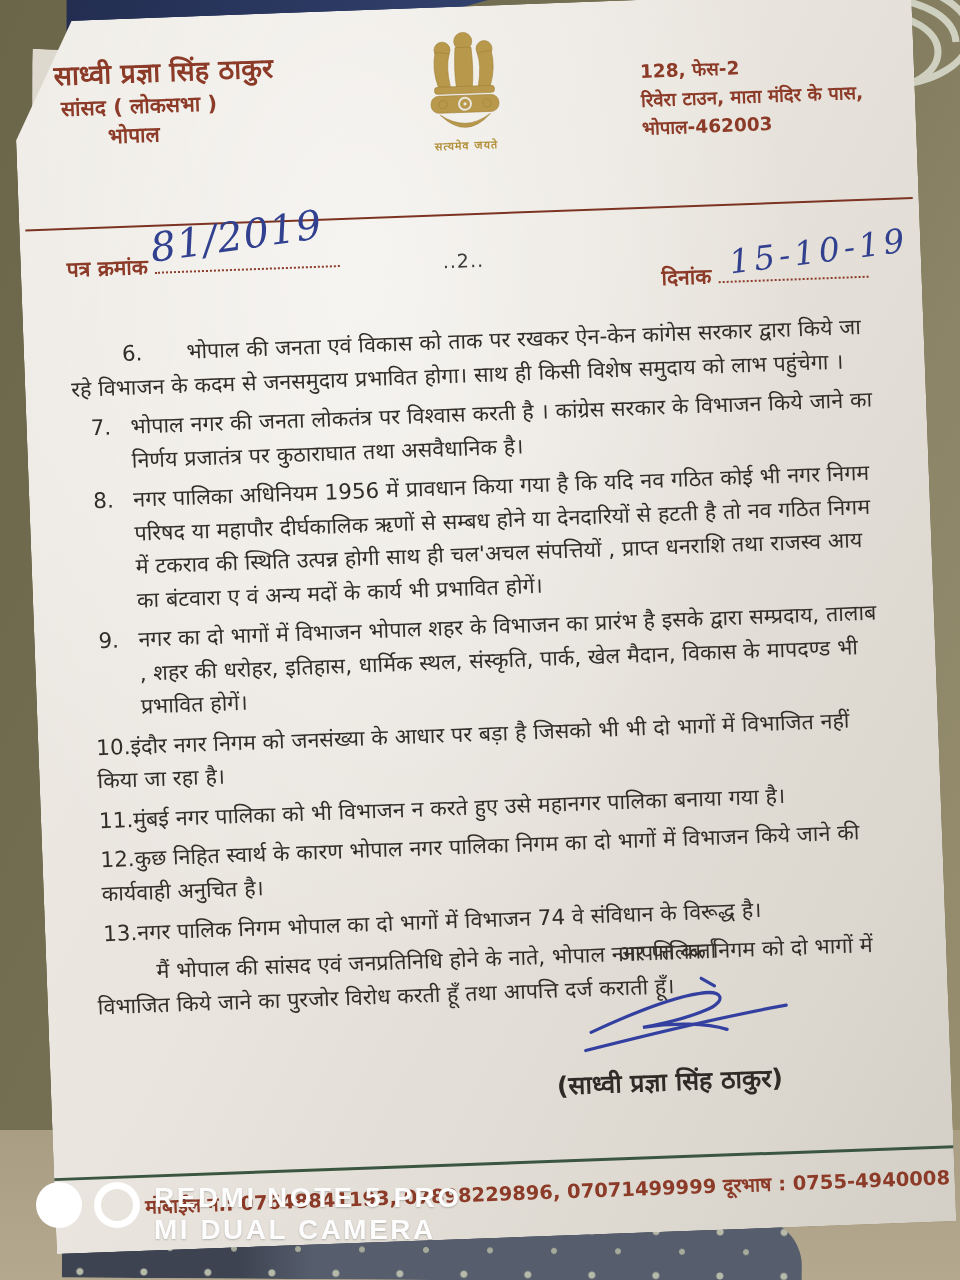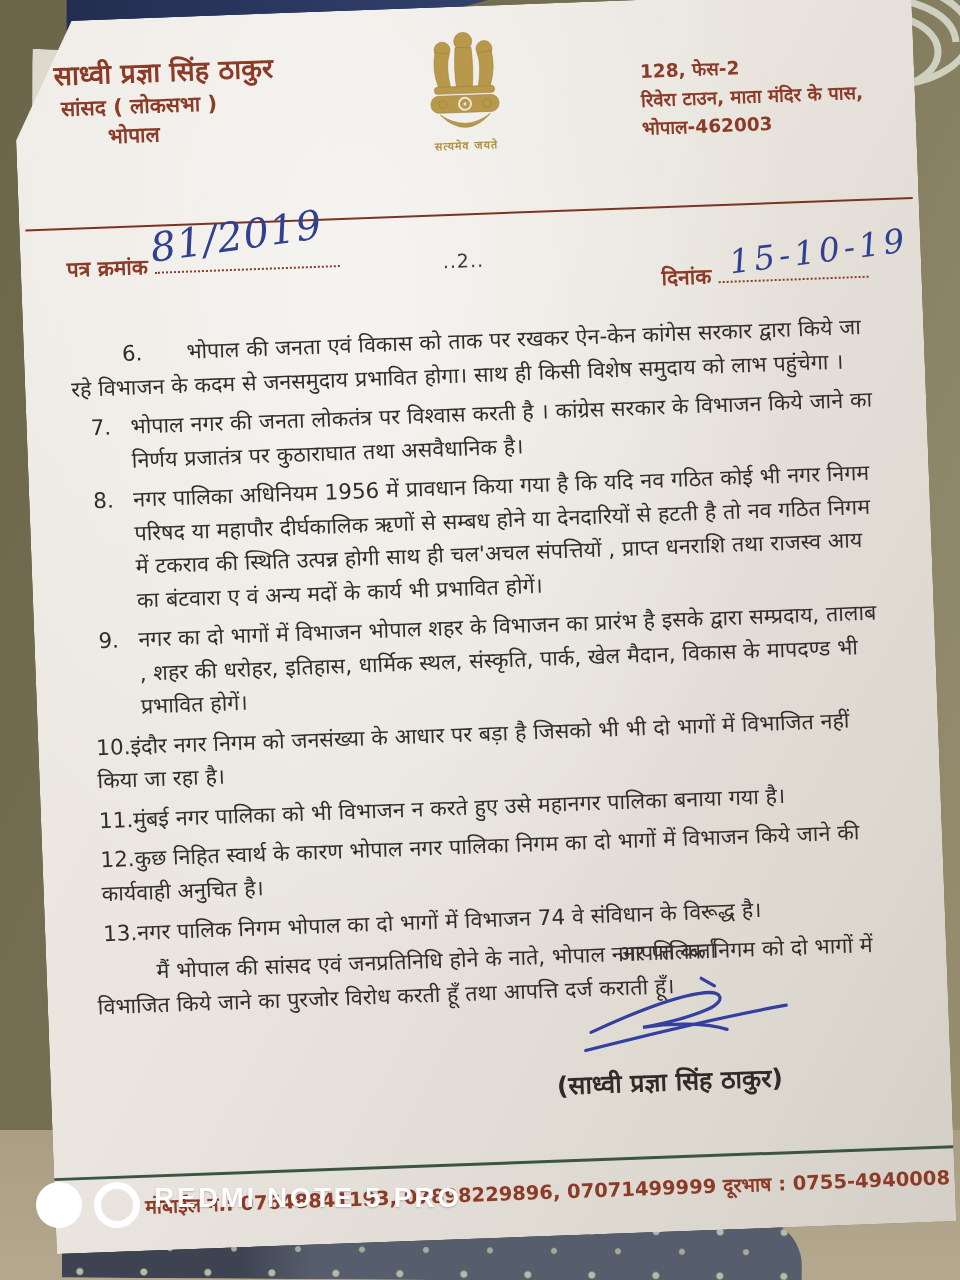--- a/index.html
+++ b/index.html
@@ -180,16 +180,17 @@
 
     <div class="foot-rule"></div>
     <div class="foot-text maroon">मोबाईल नं.: 07648841193, 07898229896, 07071499999 दूरभाष : 0755-4940008</div>
   </div>
 
   <div class="wm">
     <div class="wm-dot"></div>
     <div class="wm-ring"></div>
     <div class="wm-text">
       <div>REDMI NOTE 5 PRO</div>
+      <div>MI DUAL CAMERA</div>
     </div>
   </div>
 
 </div>
 
 </body></html>

